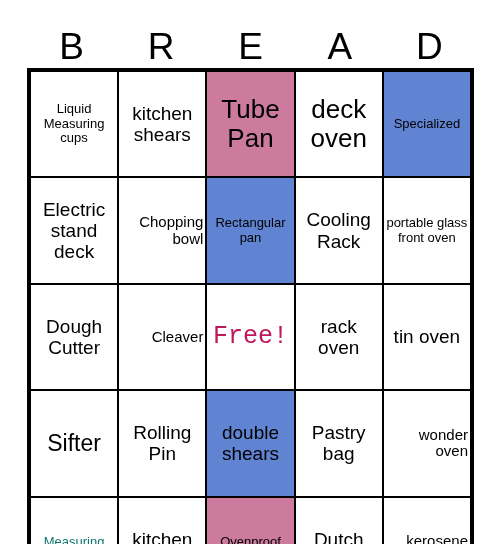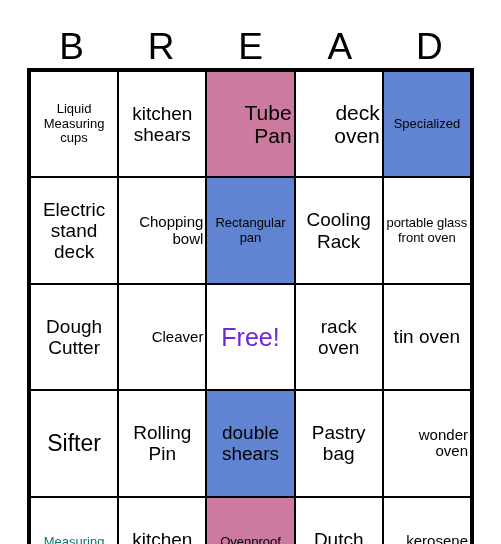--- a/index.html
+++ b/index.html
@@ -76,29 +76,29 @@
     line-height: 1.12;
     color: #000000;
     word-wrap: break-word;
   }
 
   
   .t-xs  .cell-text { font-size: 13px; }
   .t-sm  .cell-text { font-size: 15px; text-align: right; }
   .t-md  .cell-text { font-size: 19px; }
   .t-lg  .cell-text { font-size: 23px; }
-  .t-xl  .cell-text { font-size: 21px; text-align: right; }
+  .t-xl  .cell-text { font-size: 26px; }
 
   
   .fill-pink  { background: #cd7a9f; }
   .fill-blue  { background: #6184d2; }
   .fill-none  { background: #ffffff; }
 
   
-  .txt-rose   .cell-text { color: #6d28d9; }
+  .txt-rose   .cell-text { color: #be185d; font-family: Liberation Mono, monospace; }
   .txt-maroon .cell-text { color: #0f766e; }
 
   .free-cell .cell-text { font-size: 25px; }
 </style>
 </head>
 <body>
 
 <div id="bingo-card">
 
   <div id="header-row">

